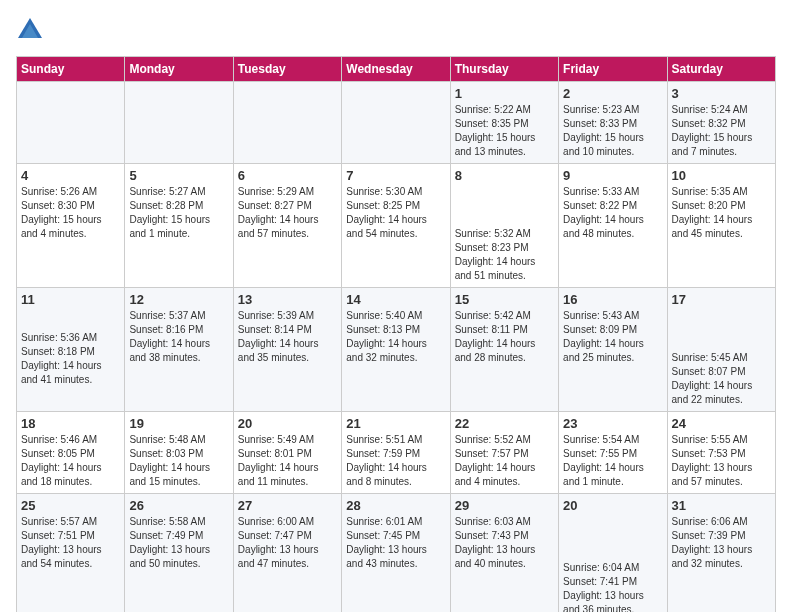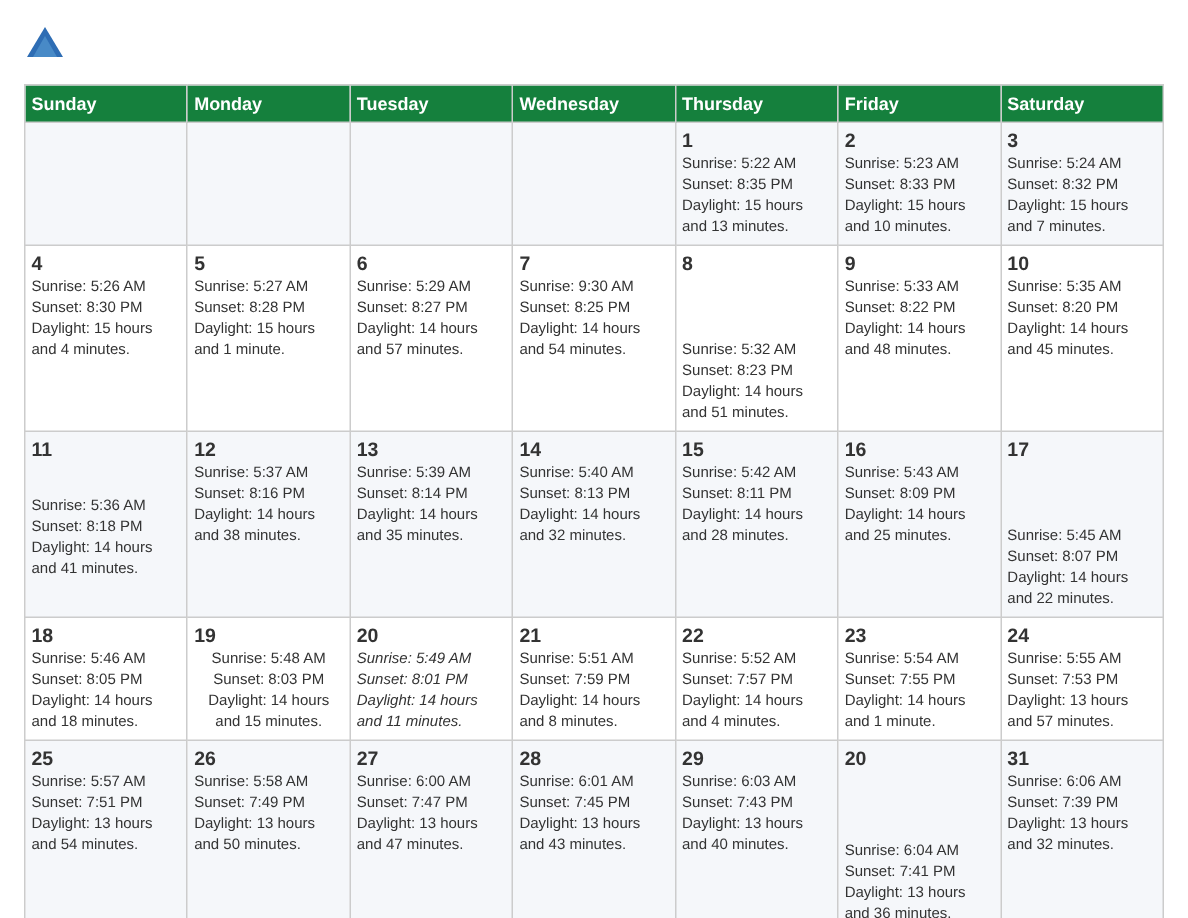--- a/index.html
+++ b/index.html
@@ -50,21 +50,21 @@
     }
     .location {
       font-size: 16px;
       color: #555;
     }
     table {
       width: 100%;
       border-collapse: collapse;
     }
     thead tr th {
-      background-color: #15803d;
+      background-color: #be185d;
       color: #fff;
       font-size: 12px;
       font-weight: bold;
       padding: 5px 4px;
       text-align: left;
       border: 1px solid #ccc;
     }
     tbody tr td {
       vertical-align: top;
       border: 1px solid #ccc;
@@ -173,21 +173,21 @@
         </td>
         <td>
           <span class="day-number">6</span>
           <div class="day-info" style="white-space: pre-line;">Sunrise: 5:29 AM
 Sunset: 8:27 PM
 Daylight: 14 hours
 and 57 minutes.</div>
         </td>
         <td>
           <span class="day-number">7</span>
-          <div class="day-info" style="white-space: pre-line;">Sunrise: 9:30 AM
+          <div class="day-info" style="white-space: pre-line;">Sunrise: 5:30 AM
 Sunset: 8:25 PM
 Daylight: 14 hours
 and 54 minutes.</div>
         </td>
         <td>
           <span class="day-number">8</span>
           <div class="day-info" style="white-space: pre-line; margin-top: 44px;">Sunrise: 5:32 AM
 Sunset: 8:23 PM
 Daylight: 14 hours
 and 51 minutes.</div>
@@ -261,28 +261,28 @@
       <tr>
         <td>
           <span class="day-number">18</span>
           <div class="day-info" style="white-space: pre-line;">Sunrise: 5:46 AM
 Sunset: 8:05 PM
 Daylight: 14 hours
 and 18 minutes.</div>
         </td>
         <td>
           <span class="day-number">19</span>
-          <div class="day-info" style="white-space: pre-line; text-align: center;">Sunrise: 5:48 AM
+          <div class="day-info" style="white-space: pre-line;">Sunrise: 5:48 AM
 Sunset: 8:03 PM
 Daylight: 14 hours
 and 15 minutes.</div>
         </td>
         <td>
           <span class="day-number">20</span>
-          <div class="day-info" style="white-space: pre-line; font-style: italic;">Sunrise: 5:49 AM
+          <div class="day-info" style="white-space: pre-line;">Sunrise: 5:49 AM
 Sunset: 8:01 PM
 Daylight: 14 hours
 and 11 minutes.</div>
         </td>
         <td>
           <span class="day-number">21</span>
           <div class="day-info" style="white-space: pre-line;">Sunrise: 5:51 AM
 Sunset: 7:59 PM
 Daylight: 14 hours
 and 8 minutes.</div>

